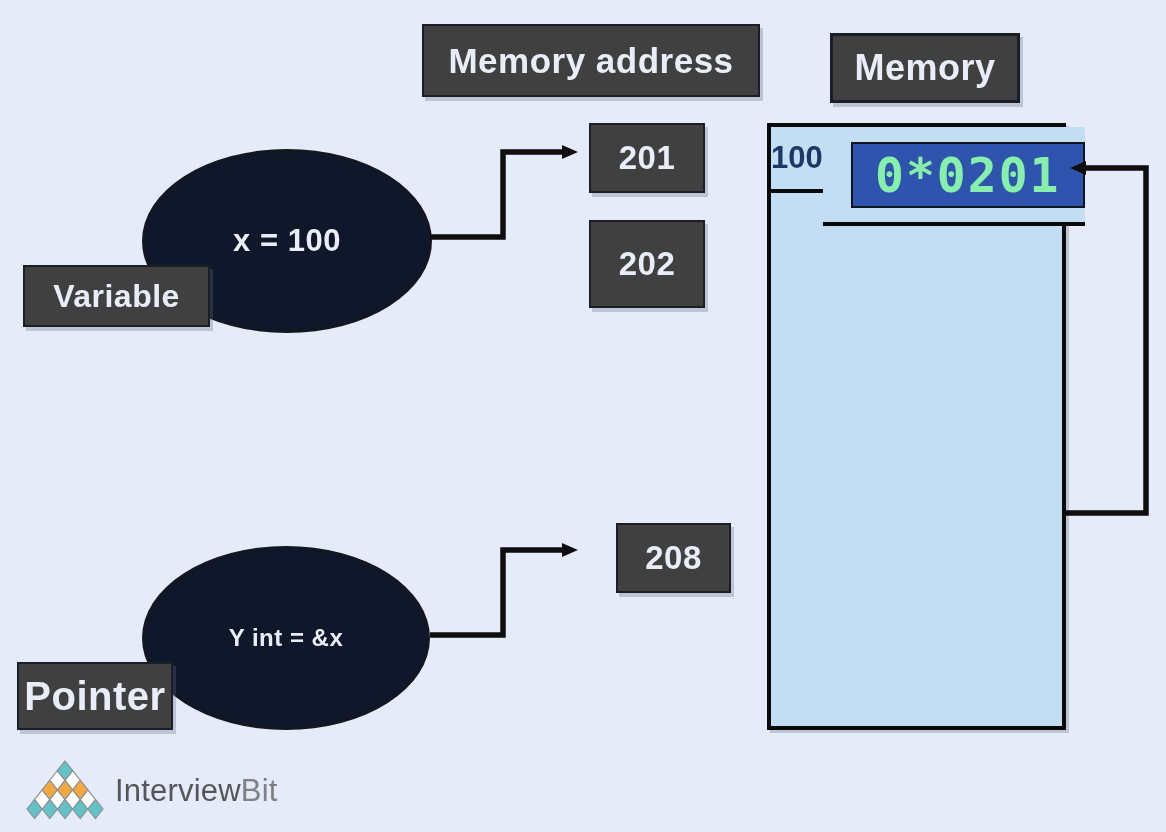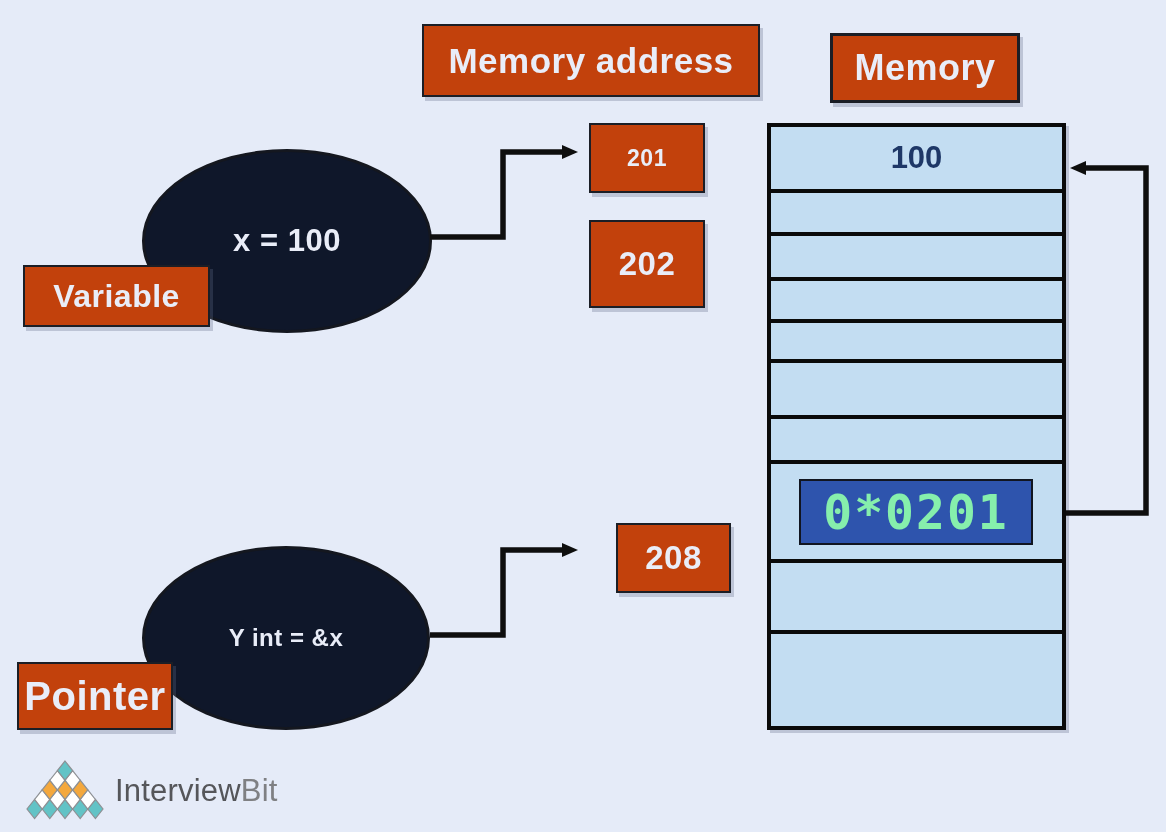--- a/index.html
+++ b/index.html
@@ -1,21 +1,21 @@
 <!DOCTYPE html>
 <html><head>
 <meta charset="utf-8">
 <style>
   html,body{margin:0;padding:0;}
   body{background:#e5ebf8;font-family:"Liberation Sans",sans-serif;}
   .canvas{position:relative;width:1166px;height:832px;background:#e5ebf8;overflow:hidden;}
 
   .blue-box{
     position:absolute;
-    background:#c2410c;
+    background:#404040;
     border:2px solid #1b1e26;
     color:#e9edf8;
     display:flex;align-items:center;justify-content:center;
     font-weight:bold;
     box-shadow:3px 4px 0 rgba(96,106,136,0.30);
     box-sizing:border-box;
     letter-spacing:0.5px;
   }
 
   .ellipse{
@@ -26,21 +26,21 @@
     display:flex;align-items:center;justify-content:center;
     color:#e9edf8;font-weight:bold;
     box-sizing:border-box;
     letter-spacing:0.5px;
   }
 
   .mem-table{
     position:absolute;left:767px;top:123px;width:299px;height:607px;
     border:4px solid #0a0a0a;background:#c3ddf2;
     box-sizing:border-box;
-    display:flex;flex-direction:column;
+    display:flex;flex-direction:row;
     box-shadow:3px 3px 0 rgba(96,106,136,0.30);
   }
   .mem-row{
     background:#c3ddf2;
     border-bottom:4px solid #0a0a0a;
     box-sizing:border-box;
     display:flex;align-items:center;justify-content:center;
     color:#1e3767;font-weight:bold;font-size:31px;
   }
   .mem-row:last-child{border-bottom:none;flex:1;}
@@ -82,21 +82,21 @@
 <div class="canvas">
 
   <div class="blue-box" style="left:422px;top:24px;width:338px;height:73px;font-size:35px;">
     <span>Memory address</span>
   </div>
 
   <div class="blue-box" style="left:830px;top:33px;width:190px;height:70px;font-size:36px;border-width:3px;">
     <span>Memory</span>
   </div>
 
-  <div class="blue-box" style="left:589px;top:123px;width:116px;height:70px;font-size:23px;">
+  <div class="blue-box" style="left:589px;top:123px;width:116px;height:70px;font-size:33px;">
     <span>201</span>
   </div>
 
   <div class="blue-box" style="left:589px;top:220px;width:116px;height:88px;font-size:33px;">
     <span>202</span>
   </div>
 
   <div class="blue-box" style="left:616px;top:523px;width:115px;height:70px;font-size:33px;">
     <span>208</span>
   </div>

